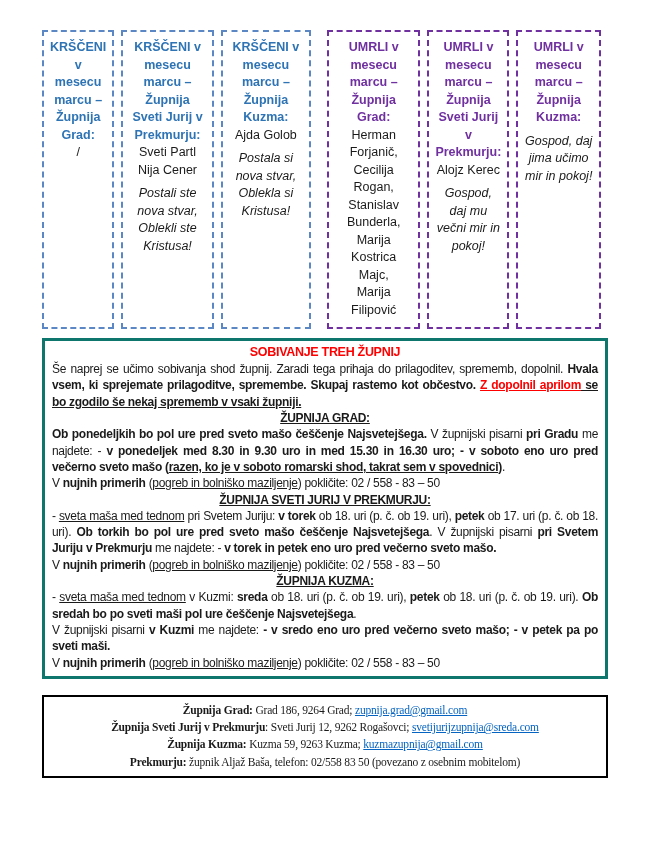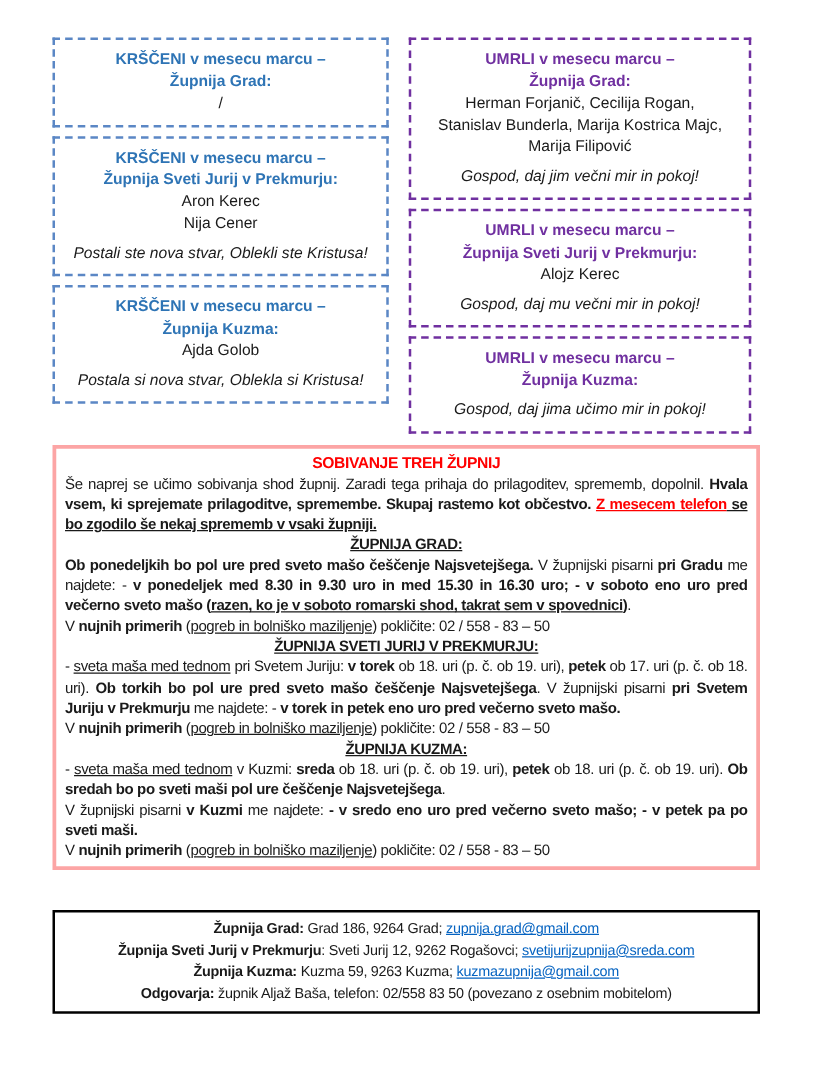--- a/index.html
+++ b/index.html
@@ -8,53 +8,53 @@
   }
   *{box-sizing:border-box;}
   html,body{margin:0;padding:0;background:#fff;}
   .page{
     width:651px;height:858px;background:#fff;overflow:hidden;
     padding:30px 43px 10px 42px;
     font-family:"Liberation Sans",sans-serif;color:var(--ink);
   }
   
   .top-grid{display:grid;grid-template-columns:269px 274px;column-gap:16px;}
-  .col{display:flex;flex-direction:column;gap:7px;align-items:stretch;}
+  .col{display:flex;flex-direction:row;gap:7px;align-items:stretch;}
   .mbox{
     border:2px dashed;padding:7px 6px 8px;text-align:center;
     font-size:12.5px;line-height:1.4;background:#fff;
   }
   .mbox.blue{border-color:var(--blue-border);}
   .mbox.purple{border-color:var(--purple);}
   .mbox-title{font-weight:bold;}
   .mbox.blue .mbox-title{color:var(--blue-text);}
   .mbox.purple .mbox-title{color:var(--purple);}
   .names{color:var(--ink);}
   .quote{font-style:italic;margin-top:6px;}
   .quote:empty{display:none;}
 
   
   .main-box{
-    border:3px solid #fca5a5;margin-top:9px;padding:3px 7px 5px;
+    border:3px solid #0f766e;margin-top:9px;padding:3px 7px 5px;
     font-size:12px;line-height:1.36;letter-spacing:-0.3px;
   }
   .main-title{color:var(--red);font-weight:bold;text-align:center;font-size:12.5px;}
   .blk{margin:0;}
   .blk.center{text-align:center;}
   .blk.justify{text-align:justify;}
   .blk.heading{text-align:center;}
   .b{font-weight:bold;}
   .u{text-decoration:underline;}
   .red{color:var(--red);}
   .link{color:var(--link);text-decoration:underline;cursor:pointer;}
 
   
   .footer-box{
-    border:2px solid #000;margin-top:32px;padding:5px 6px;
-    font-size:11.5px;line-height:1.5;letter-spacing:-0.2px;text-align:center;
+    border:2px solid #000;margin-top:16px;padding:5px 6px;
+    font-size:11.5px;line-height:1.5;letter-spacing:-0.2px;text-align:center;font-family:Liberation Serif, serif;
   }
 </style>
 </head>
 <body>
 
 <div class="page">
 
   <div class="top-grid">
 
     <div class="col">
@@ -68,21 +68,21 @@
           </div>
 
       </div>
 
       <div class="mbox blue">
         <div class="mbox-title">
           <div>KRŠČENI v mesecu marcu –</div>
           <div>Župnija Sveti Jurij v Prekmurju:</div>
         </div>
         <div class="names">
-            <div>Aron Kerec</div>
+            <div>Sveti Partl</div>
             <div>Nija Cener</div>
           </div>
         <div class="quote">Postali ste nova stvar, Oblekli ste Kristusa!</div>
       </div>
 
       <div class="mbox blue">
         <div class="mbox-title">
           <div>KRŠČENI v mesecu marcu –</div>
           <div>Župnija Kuzma:</div>
         </div>
@@ -97,21 +97,20 @@
       <div class="mbox purple">
         <div class="mbox-title">
           <div>UMRLI v mesecu marcu –</div>
           <div>Župnija Grad:</div>
         </div>
         <div class="names">
             <div>Herman Forjanič, Cecilija Rogan,</div>
             <div>Stanislav Bunderla, Marija Kostrica Majc,</div>
             <div>Marija Filipović</div>
           </div>
-        <div class="quote">Gospod, daj jim večni mir in pokoj!</div>
       </div>
 
       <div class="mbox purple">
         <div class="mbox-title">
           <div>UMRLI v mesecu marcu –</div>
           <div>Župnija Sveti Jurij v Prekmurju:</div>
         </div>
         <div class="names">
             <div>Alojz Kerec</div>
           </div>
@@ -124,36 +123,36 @@
           <div>Župnija Kuzma:</div>
         </div>
         <div class="quote">Gospod, daj jima učimo mir in pokoj!</div>
       </div>
     </div>
   </div>
 
   <div class="main-box">
     <div class="main-title">SOBIVANJE TREH ŽUPNIJ</div>
     <div>
-        <div class="blk para justify"><span class="">Še naprej se učimo sobivanja shod župnij. Zaradi tega prihaja do prilagoditev, sprememb, dopolnil. </span><span class="b">Hvala vsem, ki sprejemate prilagoditve, spremembe. Skupaj rastemo kot občestvo. </span><span class="b u red">Z mesecem telefon</span><span class="b u"> se bo zgodilo še nekaj sprememb v vsaki župniji.</span></div>
+        <div class="blk para justify"><span class="">Še naprej se učimo sobivanja shod župnij. Zaradi tega prihaja do prilagoditev, sprememb, dopolnil. </span><span class="b">Hvala vsem, ki sprejemate prilagoditve, spremembe. Skupaj rastemo kot občestvo. </span><span class="b u red">Z dopolnil aprilom</span><span class="b u"> se bo zgodilo še nekaj sprememb v vsaki župniji.</span></div>
         <div class="blk heading center"><span class="b u">ŽUPNIJA GRAD:</span></div>
         <div class="blk para justify"><span class="b">Ob ponedeljkih bo pol ure pred sveto mašo češčenje Najsvetejšega.</span><span class=""> V župnijski pisarni </span><span class="b">pri Gradu</span><span class=""> me najdete: - </span><span class="b">v ponedeljek med 8.30 in 9.30 uro in med 15.30 in 16.30 uro; - v soboto eno uro pred večerno sveto mašo </span><span class="b">(</span><span class="b u">razen, ko je v soboto romarski shod, takrat sem v spovednici</span><span class="b">)</span><span class="">.</span></div>
         <div class="blk para justify"><span class="">V </span><span class="b">nujnih primerih</span><span class=""> (</span><span class="u">pogreb in bolniško maziljenje</span><span class="">) pokličite: 02 / 558 - 83 – 50</span></div>
         <div class="blk heading center"><span class="b u">ŽUPNIJA SVETI JURIJ V PREKMURJU:</span></div>
         <div class="blk para justify"><span class="">- </span><span class="u">sveta maša med tednom</span><span class=""> pri Svetem Juriju: </span><span class="b">v torek</span><span class=""> ob 18. uri (p. č. ob 19. uri), </span><span class="b">petek</span><span class=""> ob 17. uri (p. č. ob 18. uri). </span><span class="b">Ob torkih bo pol ure pred sveto mašo češčenje Najsvetejšega</span><span class="">. V župnijski pisarni </span><span class="b">pri Svetem Juriju v Prekmurju</span><span class=""> me najdete: - </span><span class="b">v torek in petek eno uro pred večerno sveto mašo.</span></div>
         <div class="blk para justify"><span class="">V </span><span class="b">nujnih primerih</span><span class=""> (</span><span class="u">pogreb in bolniško maziljenje</span><span class="">) pokličite: 02 / 558 - 83 – 50</span></div>
         <div class="blk heading center"><span class="b u">ŽUPNIJA KUZMA:</span></div>
         <div class="blk para justify"><span class="">- </span><span class="u">sveta maša med tednom</span><span class=""> v Kuzmi: </span><span class="b">sreda</span><span class=""> ob 18. uri (p. č. ob 19. uri), </span><span class="b">petek</span><span class=""> ob 18. uri (p. č. ob 19. uri). </span><span class="b">Ob sredah bo po sveti maši pol ure češčenje Najsvetejšega</span><span class="">.</span></div>
         <div class="blk para justify"><span class="">V župnijski pisarni </span><span class="b">v Kuzmi</span><span class=""> me najdete: </span><span class="b">- v sredo eno uro pred večerno sveto mašo; - v petek pa po sveti maši.</span></div>
         <div class="blk para justify"><span class="">V </span><span class="b">nujnih primerih</span><span class=""> (</span><span class="u">pogreb in bolniško maziljenje</span><span class="">) pokličite: 02 / 558 - 83 – 50</span></div>
       </div>
   </div>
 
   <div class="footer-box">
     <div>
         <div class="blk line center"><span class="b">Župnija Grad:</span><span class=""> Grad 186, 9264 Grad; </span><span class="link">zupnija.grad@gmail.com</span></div>
         <div class="blk line center"><span class="b">Župnija Sveti Jurij v Prekmurju</span><span class="">: Sveti Jurij 12, 9262 Rogašovci; </span><span class="link">svetijurijzupnija@sreda.com</span></div>
         <div class="blk line center"><span class="b">Župnija Kuzma:</span><span class=""> Kuzma 59, 9263 Kuzma; </span><span class="link">kuzmazupnija@gmail.com</span></div>
-        <div class="blk line center"><span class="b">Odgovarja:</span><span class=""> župnik Aljaž Baša, telefon: 02/558 83 50 (povezano z osebnim mobitelom)</span></div>
+        <div class="blk line center"><span class="b">Prekmurju:</span><span class=""> župnik Aljaž Baša, telefon: 02/558 83 50 (povezano z osebnim mobitelom)</span></div>
       </div>
   </div>
 
 </div>
 
 </body></html>

